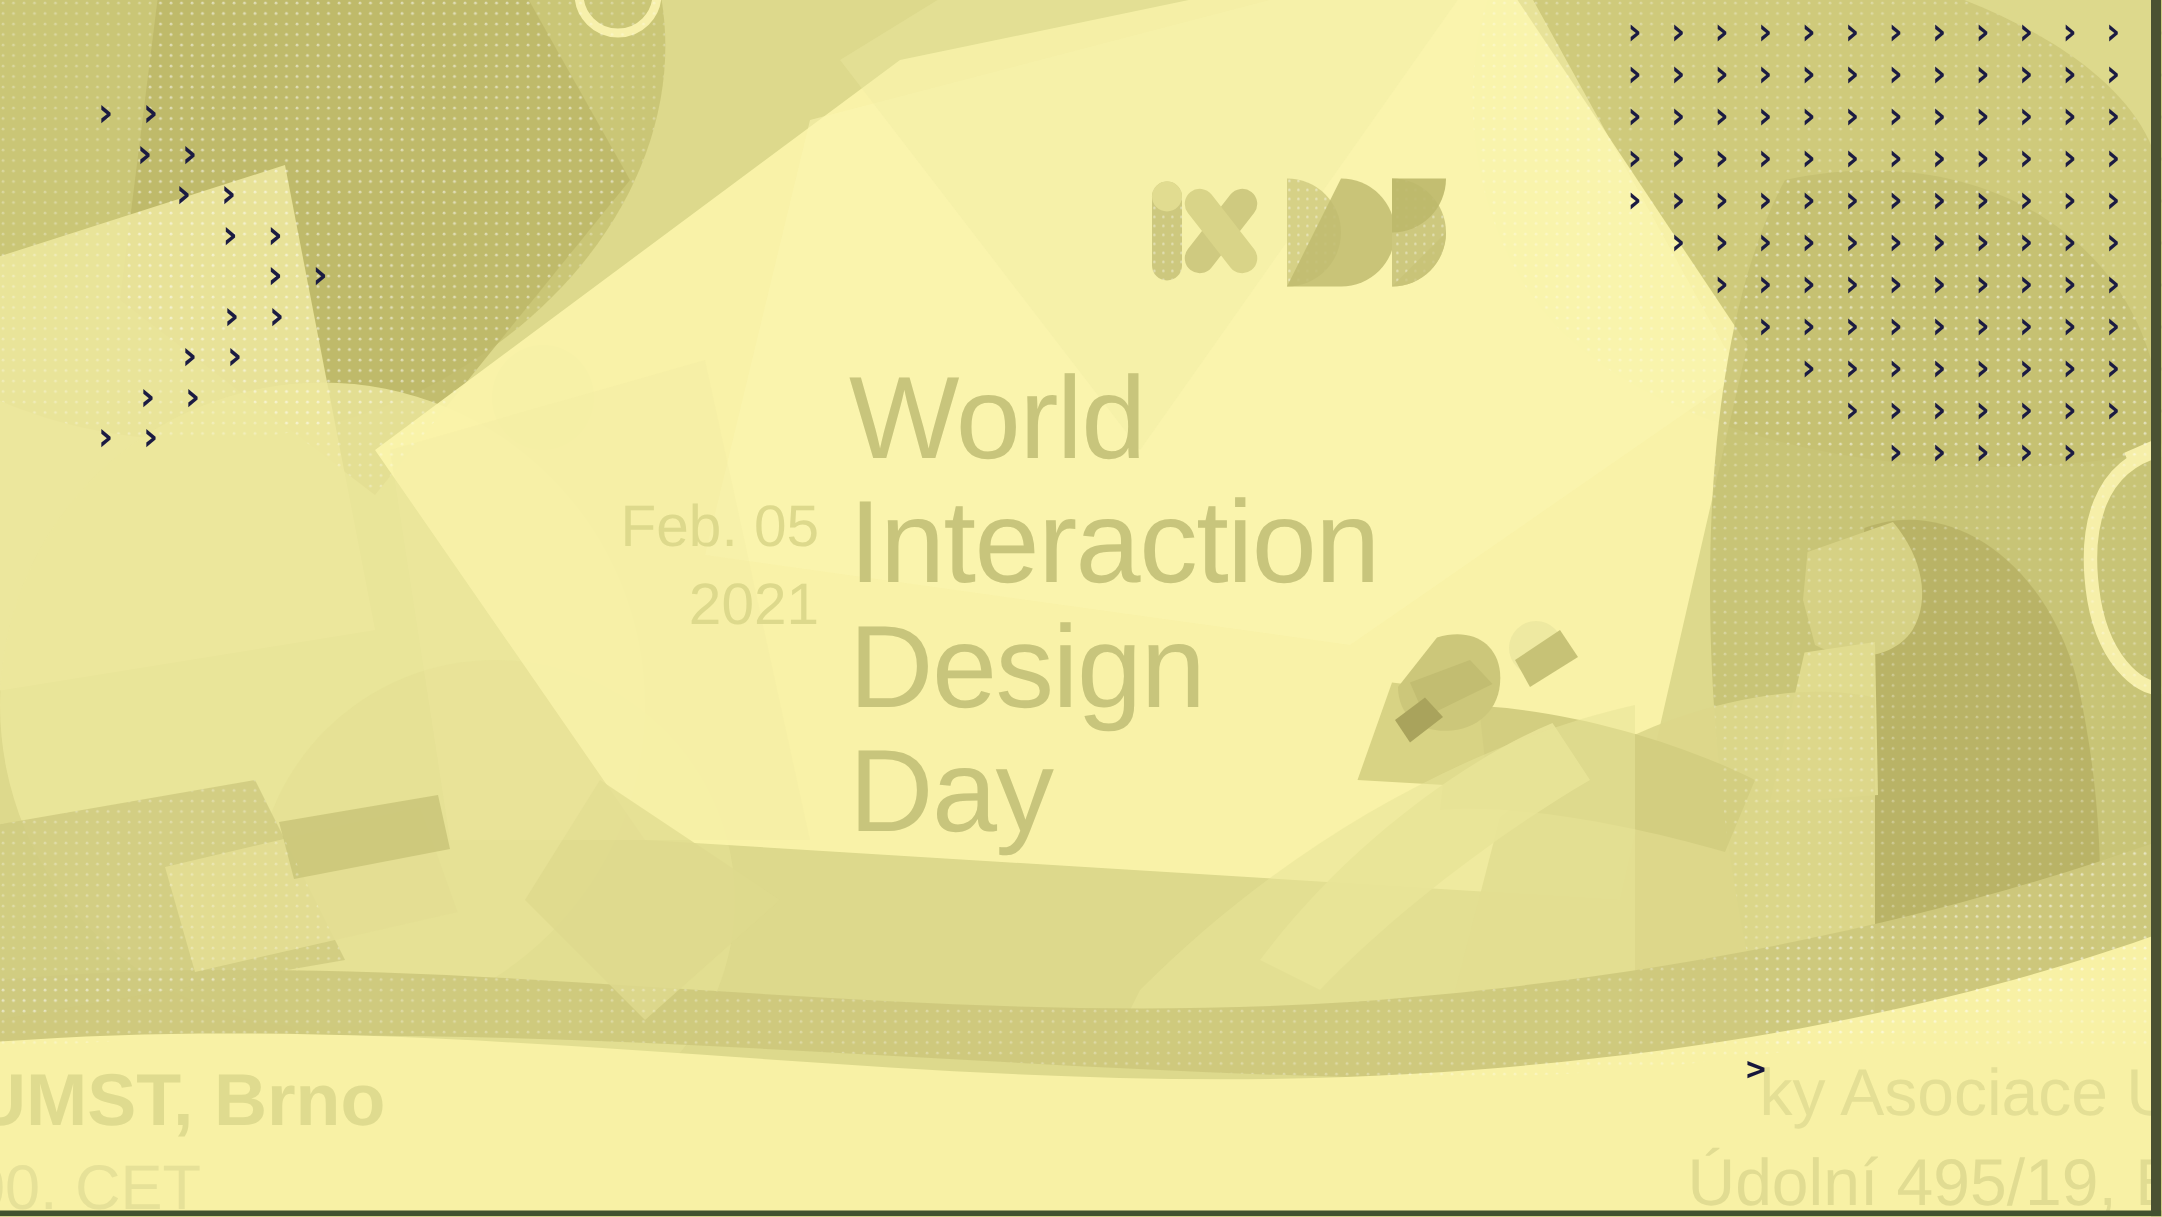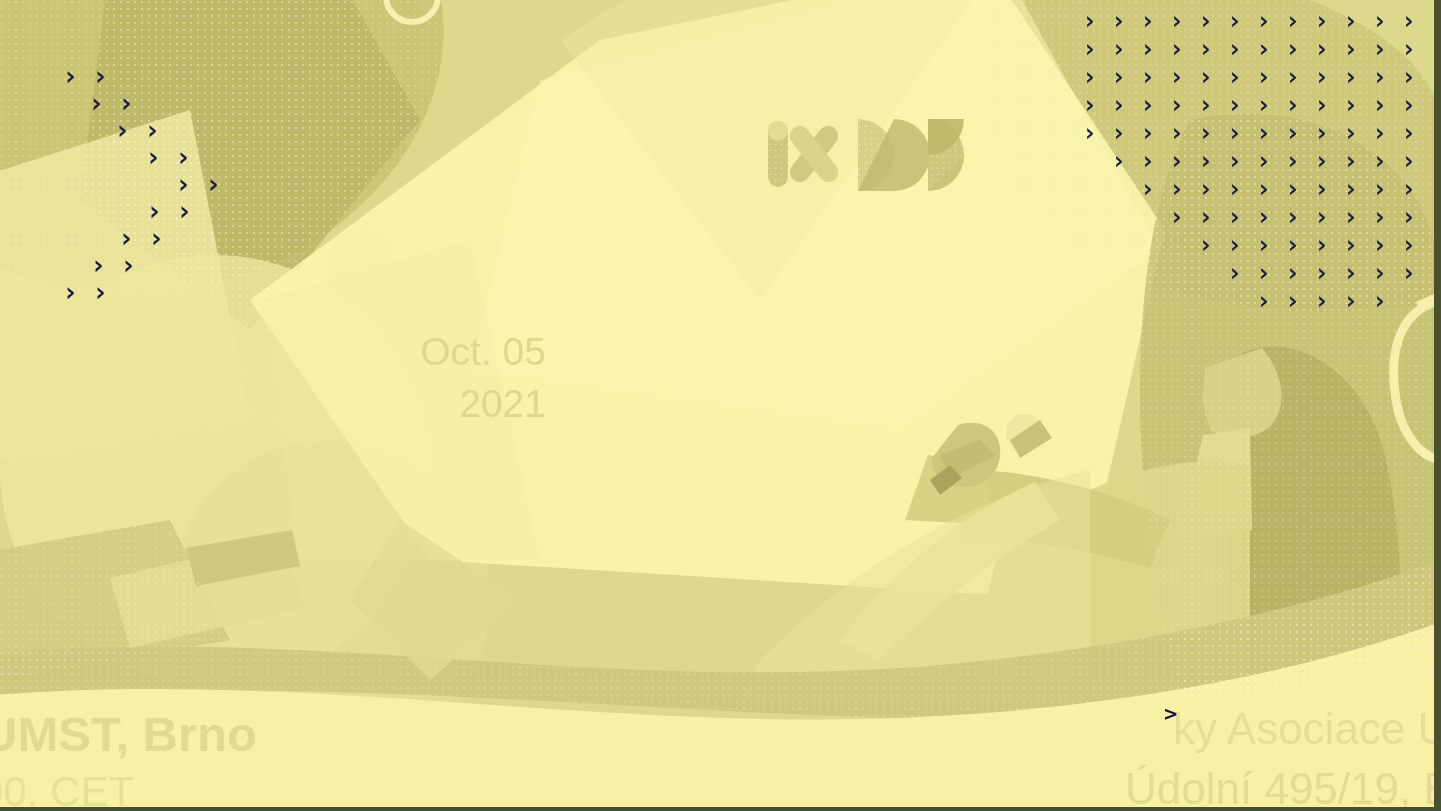--- a/index.html
+++ b/index.html
@@ -329,23 +329,27 @@
       <path d="M96,6 L96,78 A36,36 0 0 0 96,6 Z" fill="url(#logodot)"></path>
       <path d="M96,78 L132,6 A36,36 0 0 1 132,78 Z" fill="#c0bb6e" opacity="0.85"></path>
 
       <path d="M166,6 L166,78 A36,36 0 0 0 166,6 Z" fill="#cdc87e"></path>
       <path d="M166,6 L166,78 A36,36 0 0 0 166,6 Z" fill="url(#logodot)"></path>
       <path d="M166,6 L202,6 A36,36 0 0 1 166,42 Z" fill="#bdb86a" opacity="0.9"></path>
       <path d="M166,78 L202,42 A36,36 0 0 1 166,78 Z" fill="#c7c276" opacity="0.7"></path>
     </svg>
   </div>
 
-  <div id="date">Oct. 05
+  <div id="date">Feb. 05
 2021</div>
 
+  <div id="headline">World
+Interaction
+Design
+Day</div>
 
   <div id="venue-line1">UMST, Brno</div>
   <div id="venue-line2">00. CET</div>
 
   <div id="addr-org">ky Asociace U</div>
   <div id="addr-street">Údolní 495/19, Br</div>
 
   <div id="cd-logo">
     <div id="cd-chevron">&gt;</div>
   </div>

